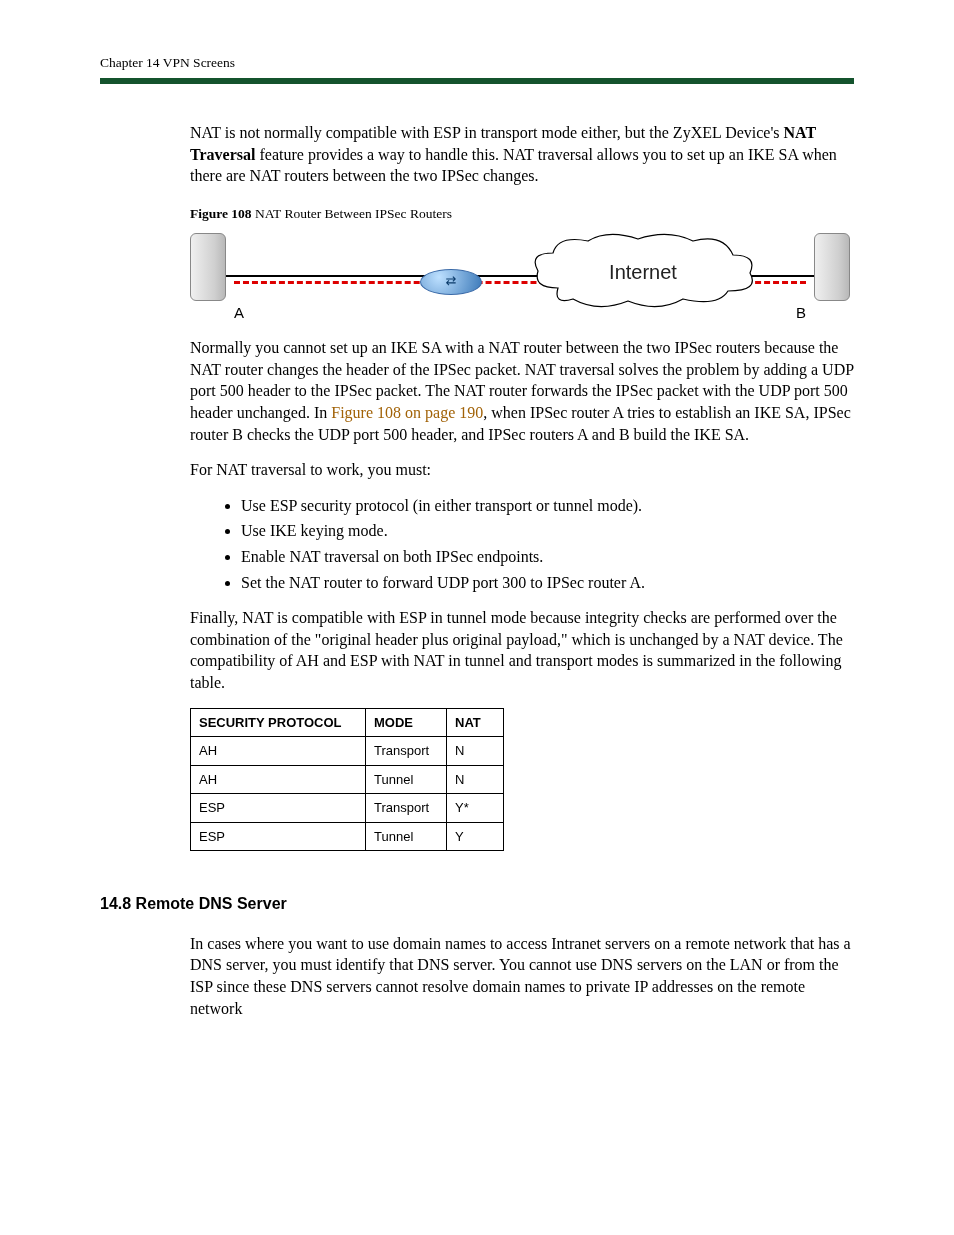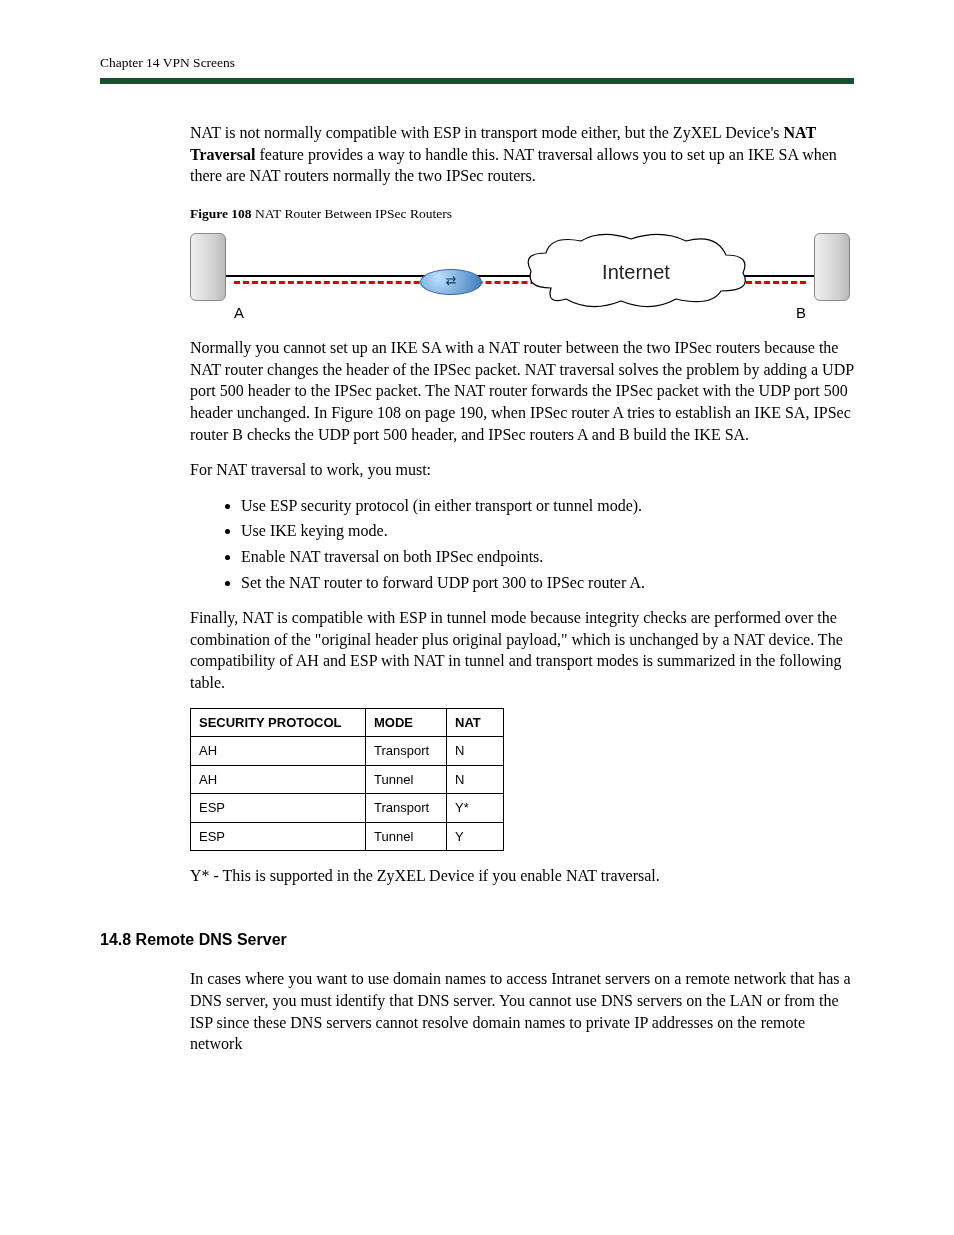--- a/index.html
+++ b/index.html
@@ -84,37 +84,37 @@
     content: "⇄";
     position: absolute;
     left: 0; right: 0; top: 2px;
     text-align: center;
     color: #0a3a6a;
     font-size: 13px;
   }
   .cloud {
     position: absolute;
     top: 2px;
-    left: 331px;
+    left: 338px;
     width: 230px;
     height: 78px;
   }
   .cloud svg { width: 100%; height: 100%; }
   .cloud-text {
     position: absolute;
     top: 0;
     left: 0; right: 0; bottom: 0;
     display: flex;
     align-items: center;
     justify-content: center;
     font-family: Arial, Helvetica, sans-serif;
     font-size: 20px;
     color: #222;
   }
-  .link { color: #000000; }
+  .link { color: #a16207; }
   ul { margin: 4px 0 14px 0; padding-left: 34px; }
   li { margin: 4px 17px; }
   table.nat {
     border-collapse: collapse;
     font-family: Arial, Helvetica, sans-serif;
     font-size: 13px;
     margin-bottom: 14px;
   }
   table.nat th, table.nat td {
     border: 1.5px solid #000;
@@ -136,21 +136,21 @@
   }
 </style>
 </head>
 <body>
 
 <div class="header-line">Chapter 14 VPN Screens</div>
 
 <div class="body-text">
 
   <p>
-    <span>NAT is not normally compatible with ESP in transport mode either, but the ZyXEL Device's </span><b>NAT Traversal</b><span> feature provides a way to handle this. NAT traversal allows you to set up an IKE SA when there are NAT routers normally the two IPSec routers.</span>
+    <span>NAT is not normally compatible with ESP in transport mode either, but the ZyXEL Device's </span><b>NAT Traversal</b><span> feature provides a way to handle this. NAT traversal allows you to set up an IKE SA when there are NAT routers between the two IPSec changes.</span>
   </p>
 
   <div class="figure-caption">
     <b>Figure 108</b><span>   NAT Router Between IPSec Routers</span>
   </div>
 
   <div class="diagram">
     <div class="black-line"></div>
     <div class="red-dash"></div>
     <div class="device left"></div>
@@ -205,20 +205,19 @@
       <td>Y*</td>
     </tr>
     <tr>
       <td>ESP</td>
       <td>Tunnel</td>
       <td>Y</td>
     </tr>
   </tbody>
     </table>
 
-  <p>Y* - This is supported in the ZyXEL Device if you enable NAT traversal.</p>
 </div>
 
 <h2 class="section">14.8  Remote DNS Server</h2>
 
 <div class="body-text">
   <p>In cases where you want to use domain names to access Intranet servers on a remote network that has a DNS server, you must identify that DNS server. You cannot use DNS servers on the LAN or from the ISP since these DNS servers cannot resolve domain names to private IP addresses on the remote network</p>
 </div>
 
 </body></html>

